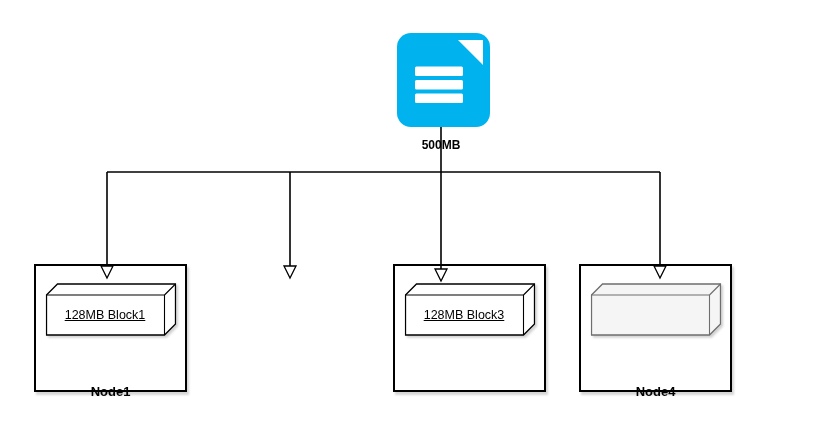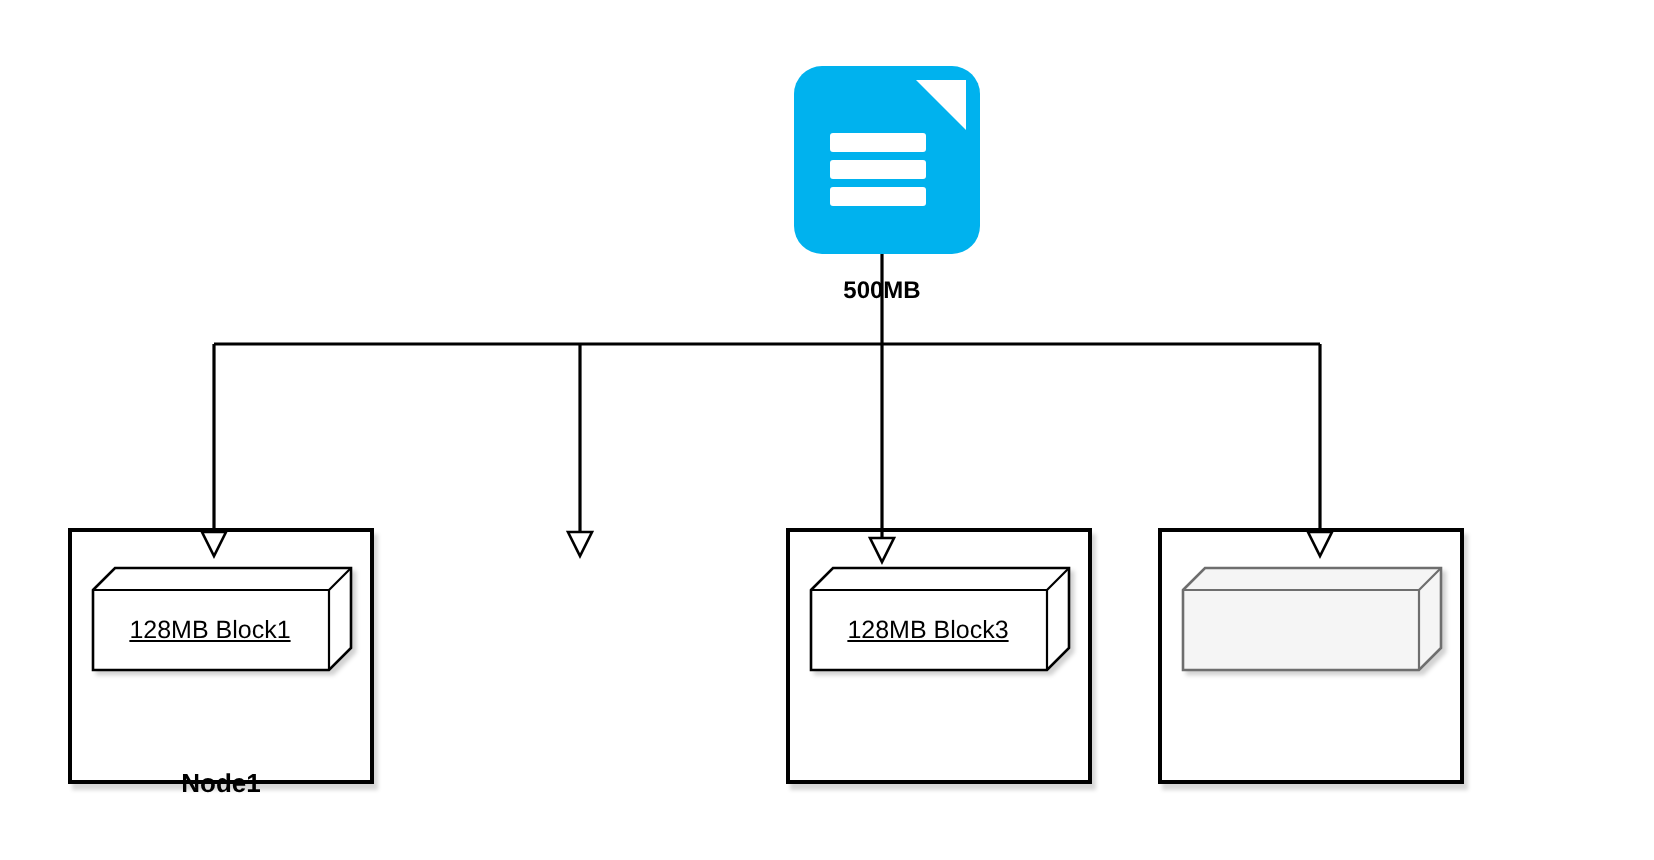--- a/index.html
+++ b/index.html
@@ -163,15 +163,16 @@
 
   <div class="node-box node--faded" style="left:579px; width:149px;">
     <div class="cuboid">
       <svg width="131" height="53" viewBox="0 0 131 53">
         <g transform="translate(1,1)">
           <path class="cube-outline" d="M0 11 L11 0 L129 0 L129 40 L118 51 L0 51 Z"></path>
           <path class="cube-inner" d="M0 11 L118 11 L118 51 M118 11 L129 0"></path>
         </g>
       </svg>
     </div>
+    <div class="node-label">Node4</div>
   </div>
 
 </div>
 
 </body></html>

